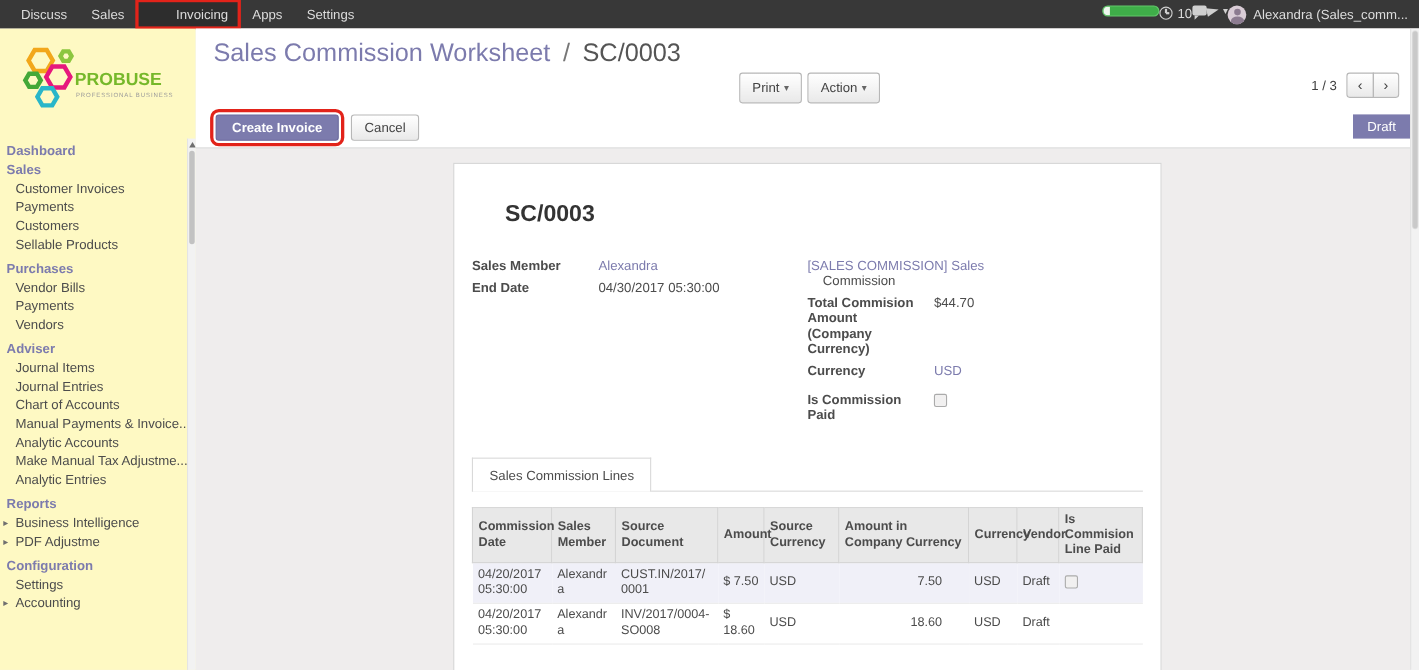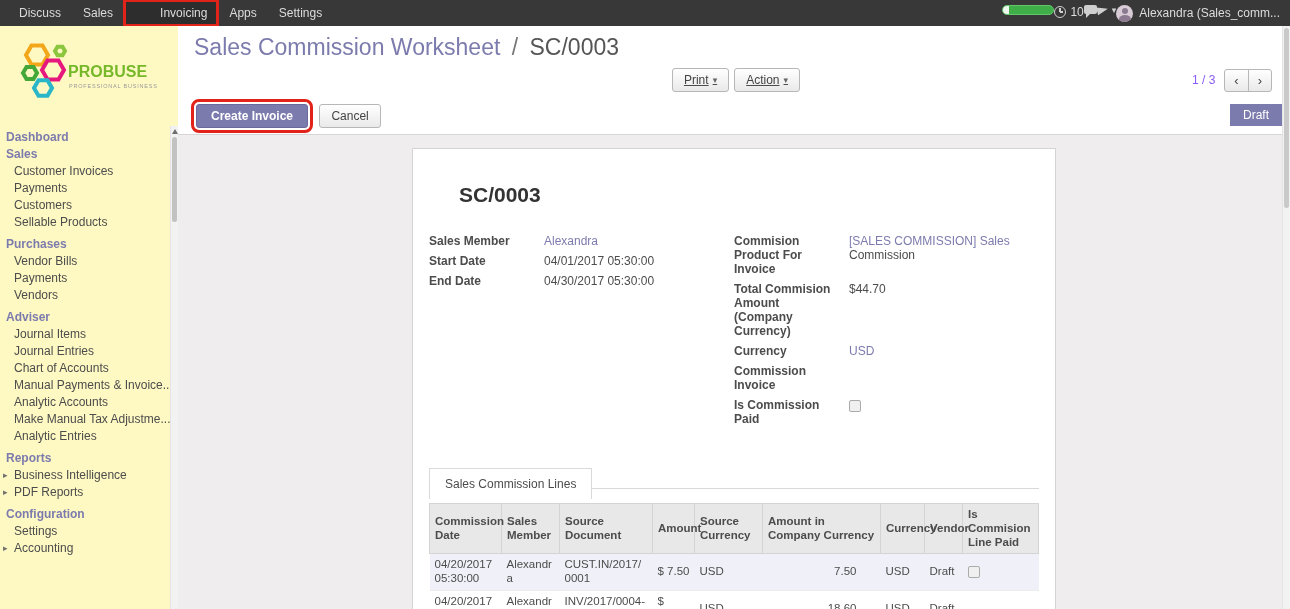--- a/index.html
+++ b/index.html
@@ -57,50 +57,50 @@
   .side-scrollbar .up-arrow{width:0;height:0;margin:3px auto 3px;border-left:3px solid transparent;border-right:3px solid transparent;border-bottom:5px solid #6f6f6f;}
   .side-scrollbar .thumb{width:5px;height:85px;background:#c2c2c2;border-radius:3px;margin:0 auto;}
 
   
   .main{flex:1;display:flex;flex-direction:column;background:#efeded;min-width:0;position:relative;}
   .control-panel{background:#fff;padding:8px 12px 6px 16px;}
   .breadcrumb{font-size:23px;margin-bottom:5px;}
   .bc-link{color:var(--accent);cursor:pointer;}
   .bc-sep{color:#777;margin:0 5px;}
   .bc-current{color:#555;}
-  .cp-row2{position:relative;height:28px;display:flex;align-items:center;justify-content:center;text-decoration:underline;}
+  .cp-row2{position:relative;height:28px;display:flex;justify-content:center;}
   .center-btns{display:flex;gap:5px;}
   .btn{background:linear-gradient(#ffffff,#e9e9e9);border:1px solid #b7b7b7;border-radius:3px;padding:4px 11px;font-size:12px;color:#444;cursor:pointer;display:inline-flex;align-items:center;gap:4px;}
   .caret-sm{font-size:9px;color:#666;}
   .pager{position:absolute;right:6px;display:flex;align-items:center;gap:9px;}
-  .pager-value{color:#8b5cf6;}
+  .pager-value{color:#404040;}
   .btn-group{display:inline-flex;}
   .btn-group .btn{padding:3px 9px;font-size:13px;}
   .btn-group .btn:first-child{border-radius:3px 0 0 3px;}
   .btn-group .btn:last-child{border-radius:0 3px 3px 0;margin-left:-1px;}
 
   .statusbar{background:#fff;position:relative;padding:4px 8px 6px 18px;border-bottom:1px solid #d6d6d6;}
   .btn-primary{background:#7c7bad;border:1px solid #6b6a9e;color:#fff;border-radius:3px;padding:4px 14px;font-size:12px;cursor:pointer;font-weight:bold;}
   .btn-primary.annotated{outline:3px solid var(--red);outline-offset:2px;}
   .cancel-btn{margin-left:8px;}
   .status-badge{position:absolute;right:8px;top:4px;background:#7c7bad;color:#fff;font-size:12px;padding:4px 13px;}
 
   .content{flex:1;padding-top:13px;overflow:hidden;}
   .sheet{width:644px;margin:0 auto;background:#fff;border:1px solid #d4d4d4;padding:26px 16px 12px;min-height:468px;}
   .sheet-title{font-size:21px;font-weight:bold;color:#333;margin:8px 0 26px 30px;}
   .field-groups{display:flex;}
   .fg-col{width:50%;padding-right:16px;}
   .field-row{display:flex;margin-bottom:5px;}
   .f-label{width:115px;flex:none;font-weight:bold;padding-right:10px;line-height:14px;padding-top:1px;}
   .f-value{flex:1;line-height:14px;padding-top:1px;}
   .link{color:var(--accent);cursor:pointer;}
-  .value-line2{color:#4c4c4c;}
+  .value-line2{color:#4c4c4c;margin-left:14px;}
 
   .tabs{margin-top:26px;border-bottom:1px solid #d9d9d9;}
-  .tab{display:inline-block;background:#fff;border:1px solid #d9d9d9;border-bottom:none;padding:8px 15px;position:relative;top:11px;cursor:pointer;}
+  .tab{display:inline-block;background:#fff;border:1px solid #d9d9d9;border-bottom:none;padding:8px 15px;position:relative;top:1px;cursor:pointer;}
 
   .lines-table{width:100%;border-collapse:collapse;table-layout:fixed;margin-top:14px;font-size:11.5px;}
   .lines-table th{background:#e8e8e8;border:1px solid #d4d4d4;font-weight:bold;text-align:left;padding:4px 5px;vertical-align:middle;color:#4c4c4c;line-height:1.2;cursor:pointer;}
   .lines-table td{padding:4px 5px;vertical-align:middle;line-height:1.2;word-wrap:break-word;}
   .lines-table tbody tr{border-bottom:1px solid #ececec;cursor:pointer;}
   .lines-table tbody tr:nth-child(odd){background:#f0f0f8;}
   td.num-right{text-align:right;padding-right:24px;}
 
   .o-checkbox{display:inline-block;width:12px;height:12px;background:#f1f0f0;border:1px solid #ababab;border-radius:2px;vertical-align:middle;}
 
@@ -176,21 +176,21 @@
           <div class="side-item"><span>Journal Entries</span></div>
           <div class="side-item"><span>Chart of Accounts</span></div>
           <div class="side-item"><span>Manual Payments &amp; Invoice...</span></div>
           <div class="side-item"><span>Analytic Accounts</span></div>
           <div class="side-item"><span>Make Manual Tax Adjustme...</span></div>
           <div class="side-item"><span>Analytic Entries</span></div>
         </div>
         <div class="section">
           <div class="section-title">Reports</div>
           <div class="side-item"><span class="expand-arrow">▸</span><span>Business Intelligence</span></div>
-          <div class="side-item"><span class="expand-arrow">▸</span><span>PDF Reports</span></div>
+          <div class="side-item"><span class="expand-arrow">▸</span><span>PDF Adjustme</span></div>
         </div>
         <div class="section">
           <div class="section-title">Configuration</div>
           <div class="side-item"><span>Settings</span></div>
           <div class="side-item"><span class="expand-arrow">▸</span><span>Accounting</span></div>
         </div>
       </nav>
     <div class="side-scrollbar">
       <div class="up-arrow"></div>
       <div class="thumb"></div>
@@ -234,43 +234,37 @@
     <div class="content">
       <div class="sheet">
         <h1 class="sheet-title">SC/0003</h1>
         <div class="field-groups">
           <div class="fg-col" id="left-fields">
               <div class="field-row">
                 <label class="f-label">Sales Member</label>
                 <div class="f-value"><span class="link">Alexandra</span></div>
               </div>
               <div class="field-row">
-                <label class="f-label">Start Date</label>
-                <div class="f-value"><span>04/01/2017 05:30:00</span></div>
-              </div>
-              <div class="field-row">
                 <label class="f-label">End Date</label>
                 <div class="f-value"><span>04/30/2017 05:30:00</span></div>
               </div>
             </div>
           <div class="fg-col" id="right-fields">
               <div class="field-row">
-                <label class="f-label">Commision Product For Invoice</label>
                 <div class="f-value"><span class="link">[SALES COMMISSION] Sales</span><div class="value-line2">Commission</div></div>
               </div>
               <div class="field-row">
                 <label class="f-label">Total Commision Amount (Company Currency)</label>
                 <div class="f-value"><span>$44.70</span></div>
               </div>
               <div class="field-row">
                 <label class="f-label">Currency</label>
                 <div class="f-value"><span class="link">USD</span></div>
               </div>
               <div class="field-row">
-                <label class="f-label">Commission Invoice</label>
                 <div class="f-value"><span></span></div>
               </div>
               <div class="field-row">
                 <label class="f-label">Is Commission Paid</label>
                 <div class="f-value"><span class="o-checkbox"></span></div>
               </div>
             </div>
         </div>
         <div class="tabs">
           <span class="tab">Sales Commission Lines</span>

